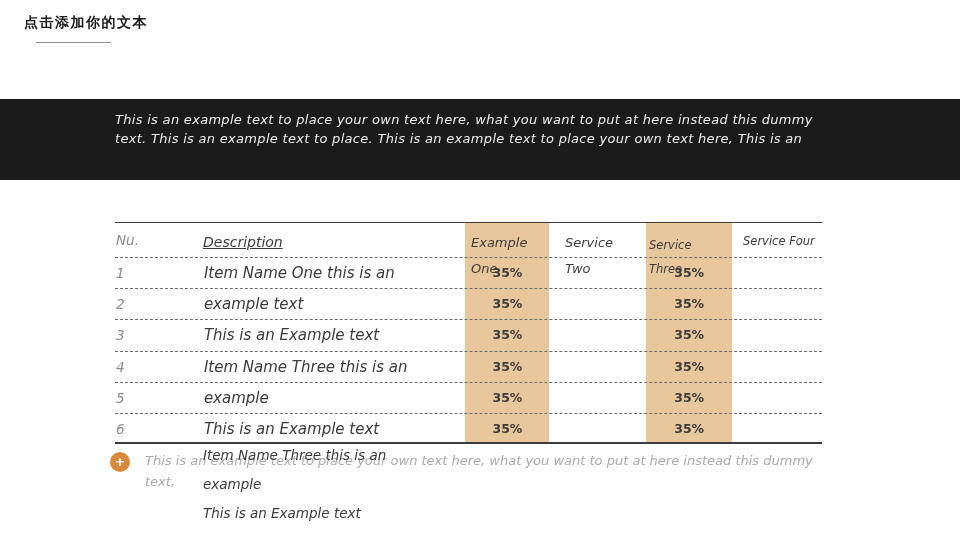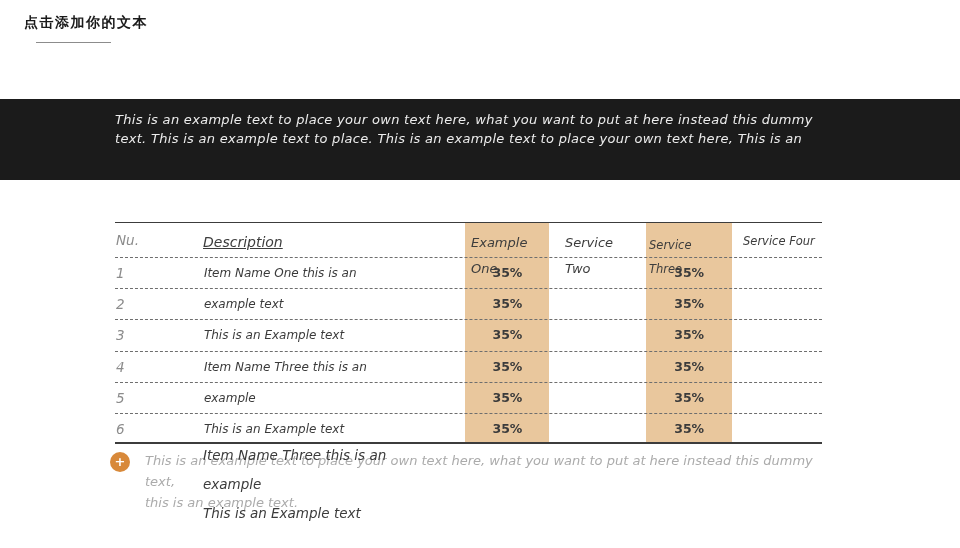--- a/index.html
+++ b/index.html
@@ -37,21 +37,21 @@
   .th { position:absolute; font-style:italic; color:#3d3d3d; z-index:3; }
   .th-nu   { left:1px;  top:10px; font-size:13.5px; color:#8c8c8c;text-align:right; }
   .th-desc { left:88px; top:12px;  font-size:14px;text-decoration:underline; }
   .th-s1   { left:356px; top:8px;  width:58px; font-size:13px;  line-height:26px; }
   .th-s2   { left:450px; top:8px;  width:58px; font-size:13px;  line-height:26px; }
   .th-s3   { left:534px; top:11px; width:52px; font-size:11.5px; line-height:24px; }
   .th-s4   { left:628px; top:12px; font-size:11.5px; white-space:nowrap; }
   .t-row { position:absolute; left:0; width:707px; height:31px; display:flex; align-items:center; z-index:2; }
   .r0{top:35px}.r1{top:66px}.r2{top:97px}.r3{top:129px}.r4{top:160px}.r5{top:191px}
   .c-nu   { width:88px;  padding-left:1px; color:#8c8c8c; font-size:13.5px; font-style:italic; }
-  .c-desc { width:262px; color:#3b3b3b; font-size:12px; font-style:italic; white-space:nowrap; }
+  .c-desc { width:262px; color:#3b3b3b; font-size:15px; font-style:italic; white-space:nowrap; }
   .c-s1 { width:84px; text-align:center; font-size:12.5px; font-weight:bold; color:#3b3b3b; }
   .c-s2 { width:97px; text-align:center; font-size:12.5px; color:#3b3b3b; }
   .c-s3 { width:86px; text-align:center; font-size:12.5px; font-weight:bold; color:#3b3b3b; }
   .c-s4 { width:90px; text-align:center; font-size:12.5px; color:#3b3b3b; }
   
   .desc-overflow {
     position:absolute; left:203px; top:441px; z-index:5;
     color:#3b3b3b; font-size:13.5px; font-style:italic; line-height:29px;
   }
   .desc-overflow span { display:block; white-space:nowrap; }
@@ -148,21 +148,20 @@
       <div class="c-s1">35%</div>
       <div class="c-s2"></div>
       <div class="c-s3">35%</div>
       <div class="c-s4"></div>
     </div>
   </div>
 
   <div class="footer-icon">+</div>
   <div class="footer-text">
     <span>This is an example text to place your own text here, what you want to put at here instead this dummy text,</span>
-    <span>this is an example text.</span>
   </div>
 
   <div class="desc-overflow">
     <span>Item Name Three this is an</span>
     <span>example</span>
     <span>This is an Example text</span>
   </div>
 
 </div>
 

